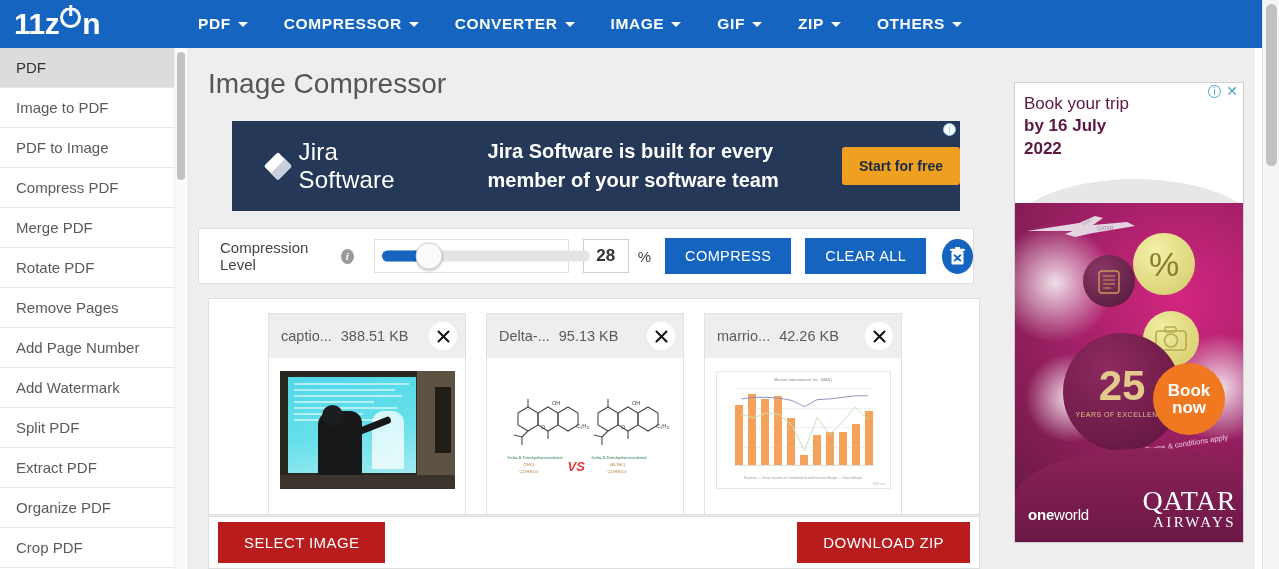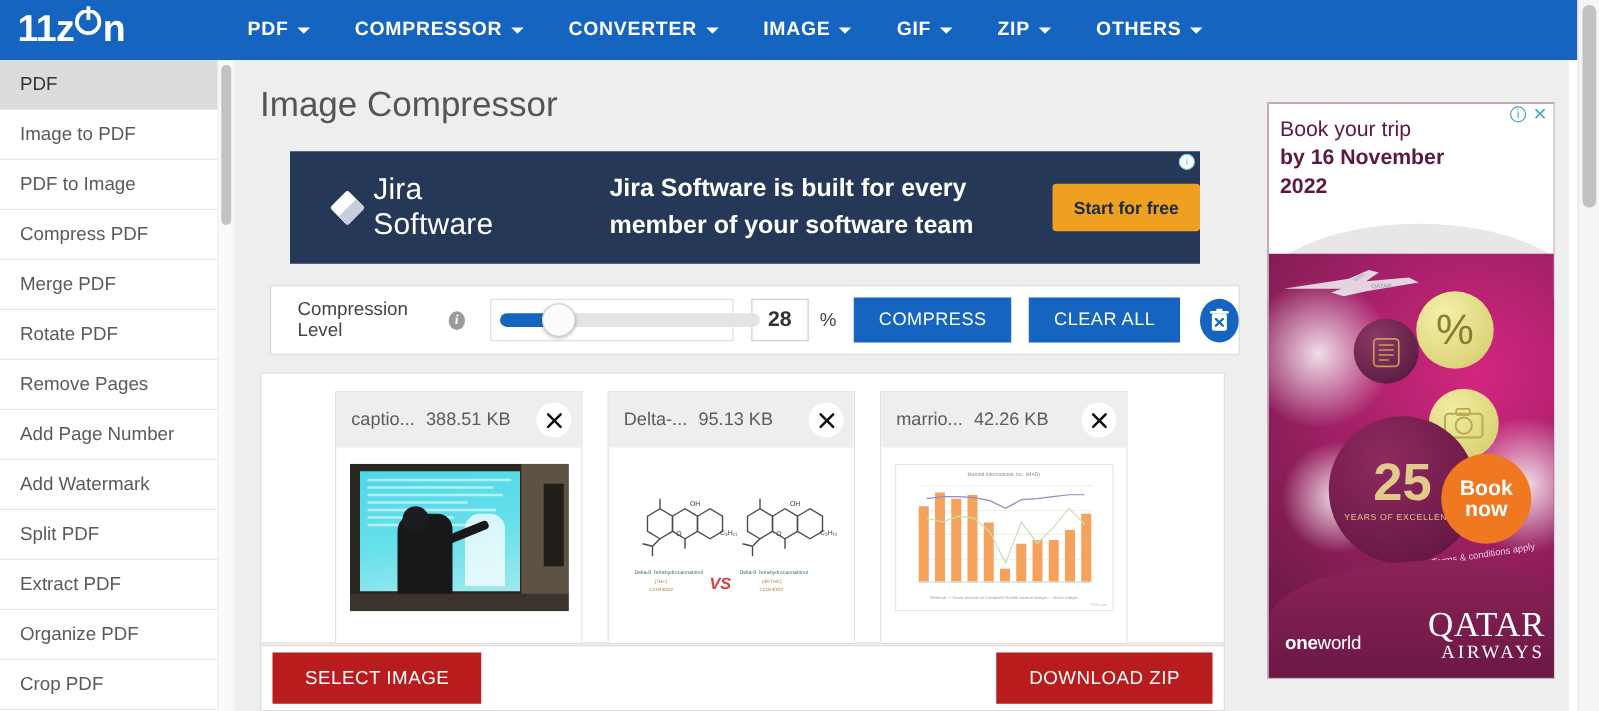--- a/index.html
+++ b/index.html
@@ -174,21 +174,21 @@
     color: #7fd3e8;
     font-size: 10px;
     line-height: 11px;
     text-align: center;
     background: #ffffff;
     cursor: pointer;
   }
 
   
   #compress-panel {
-    position: absolute; top: 180px; left: 29px;
+    position: absolute; top: 180px; left: 11px;
     width: 776px; height: 56px;
     background: #ffffff;
     border: 1px solid #dddddd;
     display: flex; align-items: center;
     padding-left: 21px;
   }
   #compress-label {
     font-size: 15px; color: #444444;
     margin-right: 8px;
   }
@@ -883,21 +883,21 @@
   <div id="action-bar">
     <button class="action-btn">SELECT IMAGE</button>
     <button class="action-btn">DOWNLOAD ZIP</button>
   </div>
 
   <div id="qatar-ad">
     <div id="qatar-top">
       <div id="qatar-wave"></div>
       <div id="qatar-headline">
         <div>Book your trip</div>
-        <div class="bold">by 16 November</div>
+        <div class="bold">by 16 July</div>
         <div class="bold">2022</div>
       </div>
     </div>
 
     <div id="qatar-body">
       <div class="sparkle" style="left:-20px; top:20px; width:120px; height:120px;"></div>
       <div class="sparkle" style="left:150px; top:130px; width:110px; height:110px;"></div>
       <div class="sparkle" style="left:10px; top:150px; width:90px; height:90px;"></div>
 
       <svg id="plane" viewBox="0 0 120 26">

